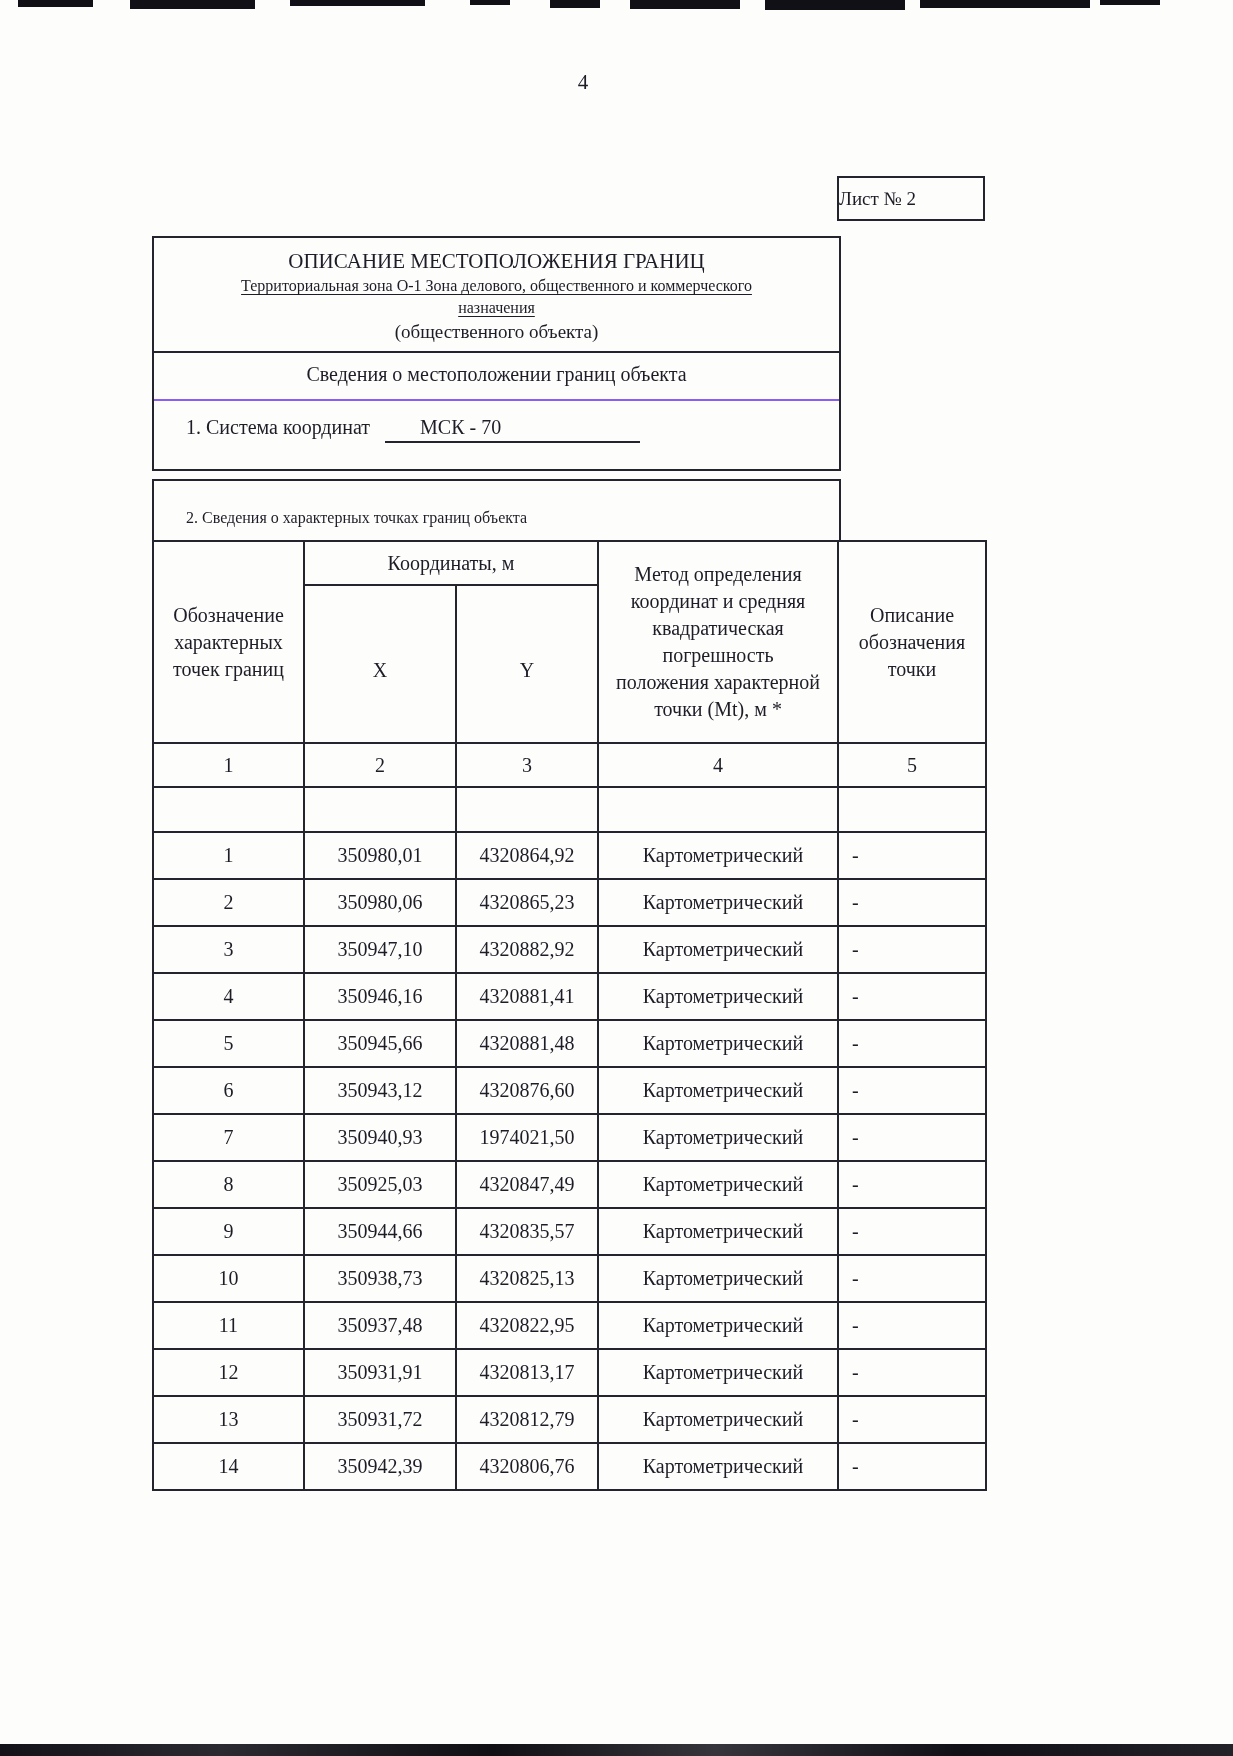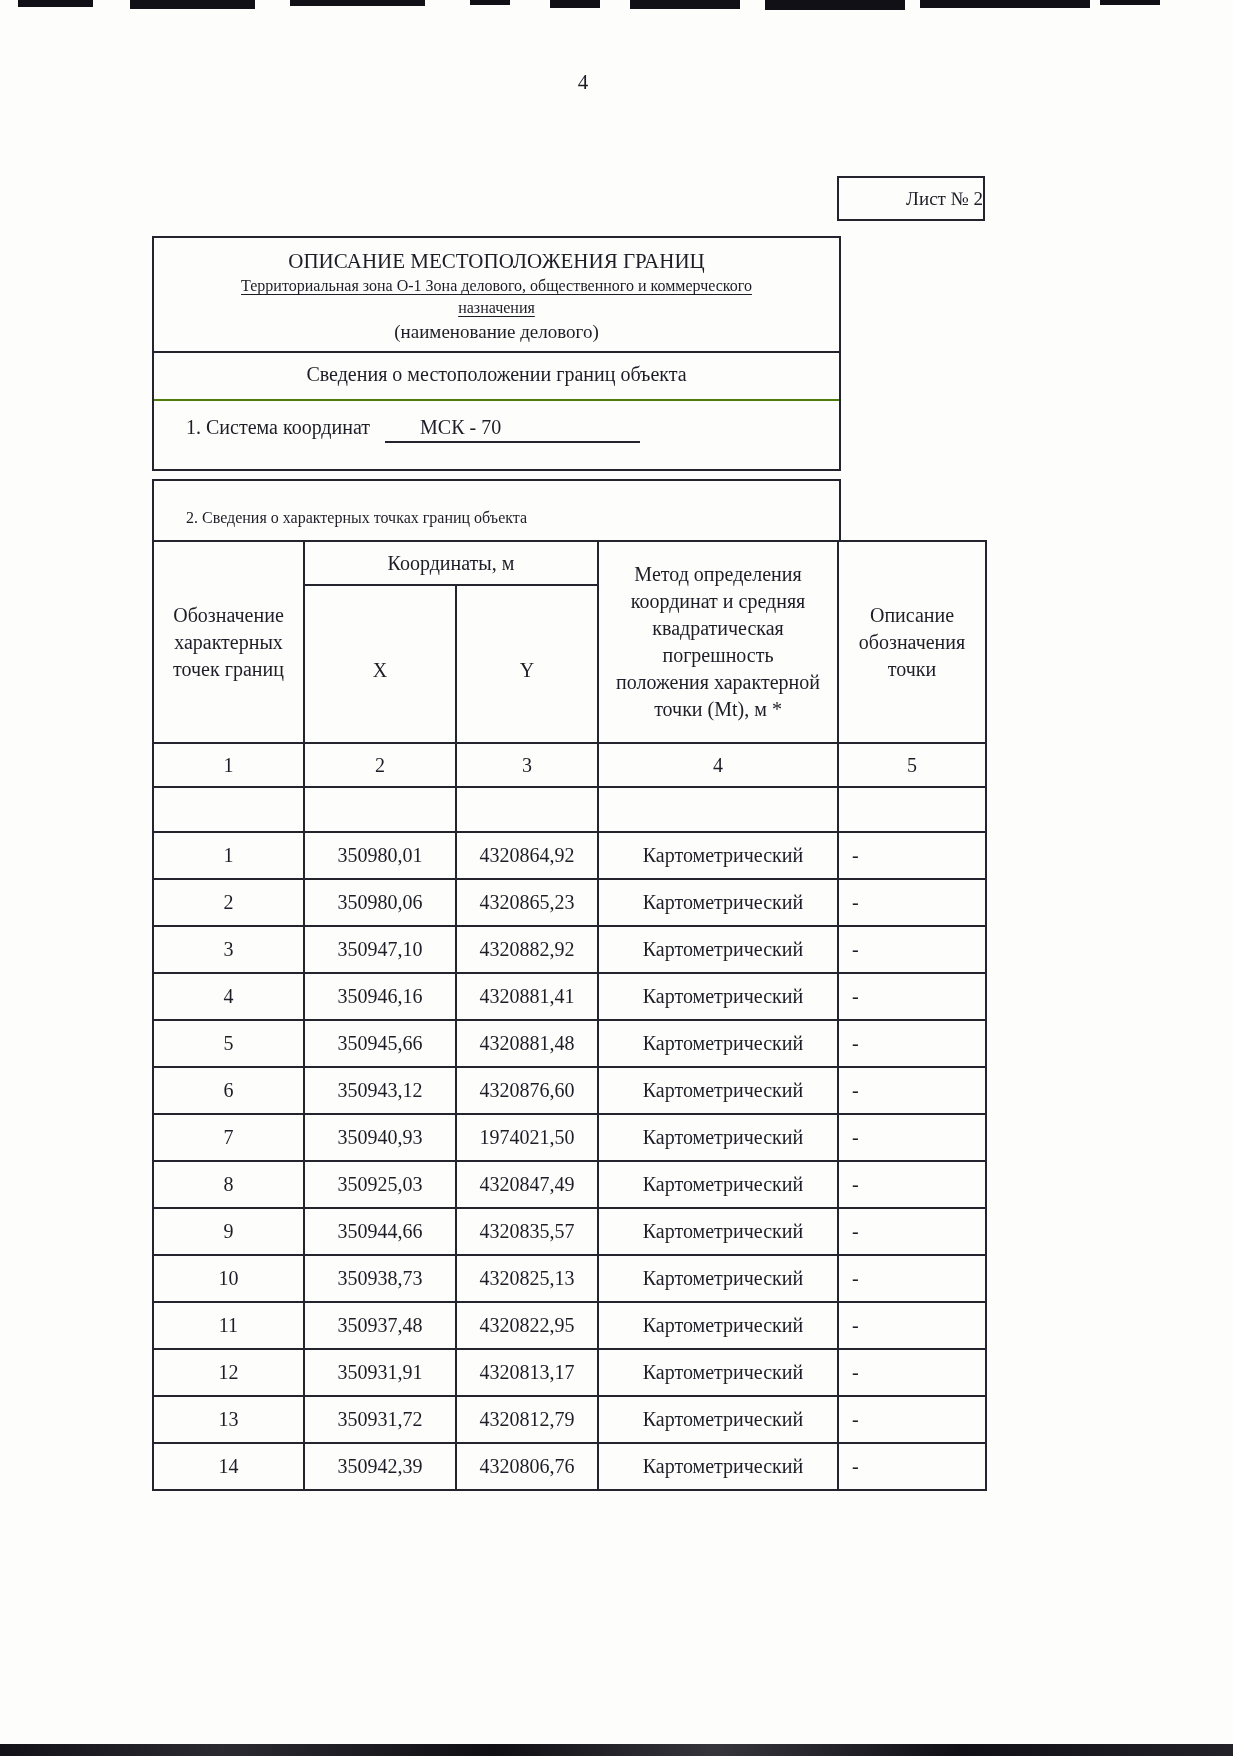--- a/index.html
+++ b/index.html
@@ -20,36 +20,36 @@
   .s5{left:550px;width:50px;height:8px;} .s6{left:630px;width:110px;height:9px;}
   .s7{left:765px;width:140px;height:10px;} .s8{left:920px;width:170px;height:8px;}
   .s9{left:1100px;width:60px;height:5px;}
   .bottom-bar { position:absolute; left:0; bottom:0; width:1233px; height:12px;
     background:linear-gradient(90deg,#121218 0%,#2a2a30 18%,#0f0f14 40%,#35353b 58%,#101016 78%,#222228 100%); }
 
   .page-number { position:absolute; top:70px; left:583px; transform:translateX(-50%);
     font-size:21px; }
 
   .sheet-box { position:absolute; left:837px; top:176px; width:148px; height:45px;
-    border:2px solid #24242e; display:flex; align-items:center; justify-content:flex-end;
+    border:2px solid #24242e; display:flex; align-items:center; justify-content:flex-start;
     font-size:19px; background:#fdfdfb; }
 
   .content { position:absolute; left:152px; top:236px; width:689px; }
 
   .box { border:2px solid #24242e; background:#fdfdfb; }
 
   .title-cell { text-align:center; padding:9px 24px 6px; }
   .doc-title { font-size:21px; line-height:1.35; }
   .doc-subtitle { font-size:16px; line-height:1.35; }
   .doc-subtitle .u { text-decoration:underline; text-underline-offset:3px; }
   .doc-note { font-size:19px; line-height:1.4; }
 
   .row-info { border-top:2px solid #24242e; text-align:center; padding:10px 0 13px; font-size:20px; }
 
-  .row-coord { border-top:2px solid #4d7c0f; padding:15px 12px 26px 32px; font-size:20px; }
+  .row-coord { border-top:2px solid #8b5cf6; padding:15px 12px 26px 32px; font-size:20px; }
   .coord-value { display:inline-block; width:255px; margin-left:10px; padding-left:35px;
     border-bottom:2px solid #24242e; padding-bottom:2px; }
 
   .gap { height:8px; }
 
   .row-points-label { border:2px solid #24242e; padding:28px 0 13px 32px; font-size:16px; background:#fdfdfb; }
 
   table.points { width:833px; border-collapse:collapse; margin-top:-2px; table-layout:fixed;
     background:#fdfdfb; }
   table.points th, table.points td { border:2px solid #24242e; font-weight:normal;
@@ -92,21 +92,21 @@
 
   <div class="content">
 
     <div class="box">
       <div class="title-cell">
         <div class="doc-title">ОПИСАНИЕ МЕСТОПОЛОЖЕНИЯ ГРАНИЦ</div>
         <div class="doc-subtitle">
           <span class="u">Территориальная зона О-1 Зона делового, общественного и коммерческого</span><br>
           <span class="u">назначения</span>
         </div>
-        <div class="doc-note">(наименование делового)</div>
+        <div class="doc-note">(общественного объекта)</div>
       </div>
       <div class="row-info">Сведения о местоположении границ объекта</div>
       <div class="row-coord">
         <span>1. Система координат</span>
         <span class="coord-value">МСК - 70</span>
       </div>
     </div>
 
     <div class="gap"></div>
 

